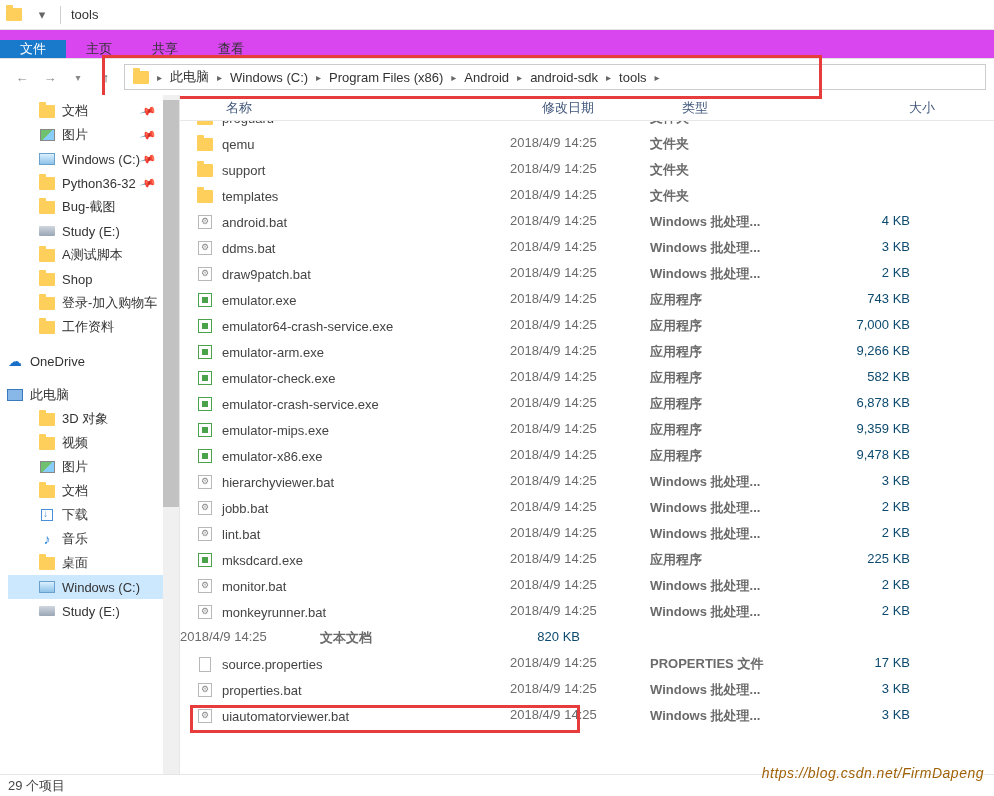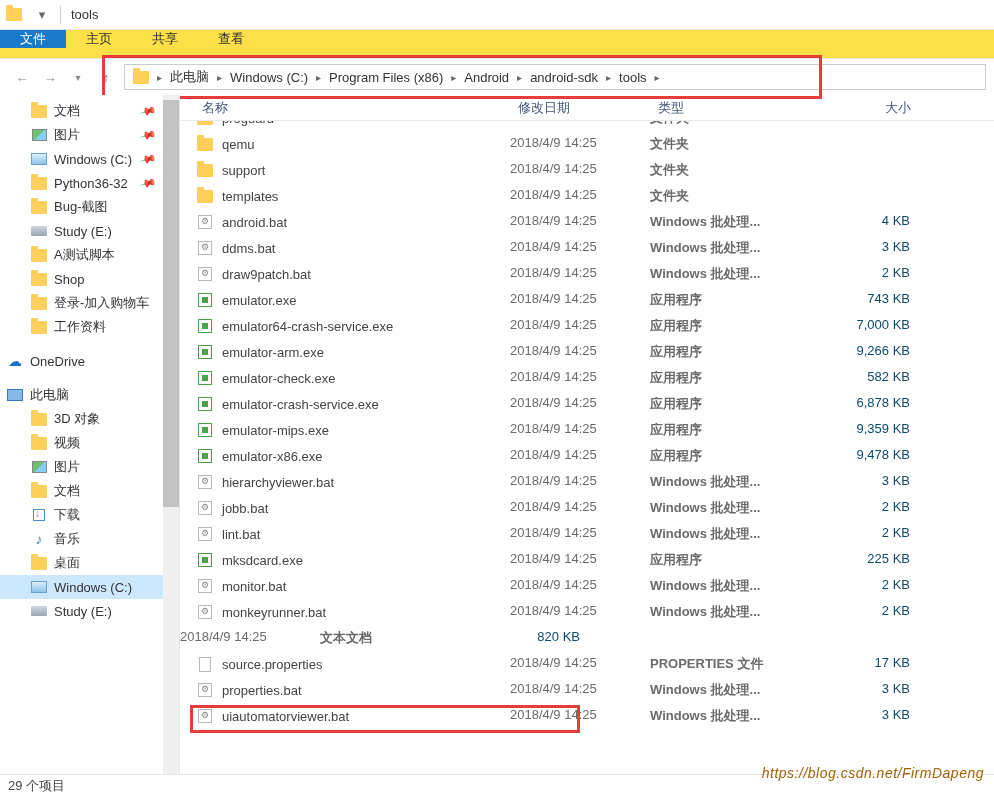--- a/index.html
+++ b/index.html
@@ -5,21 +5,21 @@
 * { margin:0; padding:0; box-sizing:border-box; font-family:"Microsoft YaHei","Segoe UI",sans-serif; font-size:13px; }
 body { width:994px; height:796px; background:#fff; overflow:hidden; position:relative; }
 
 
 .titlebar { height:30px; display:flex; align-items:center; border-bottom:1px solid #e5e5e5; }
 .titlebar .tb-icon { width:20px; height:20px; margin:0 4px; display:flex; align-items:center; justify-content:center; }
 .titlebar .sep { width:1px; height:18px; background:#d0d0d0; margin:0 4px; }
 .titlebar .title { padding-left:6px; color:#333; }
 
 
-.ribbon { height:28px; display:flex; align-items:flex-start; background:#fde047; }
+.ribbon { height:28px; display:flex; align-items:flex-end; background:#d946ef; }
 .ribbon .tab { padding:0 20px; display:flex; align-items:center; color:#333; cursor:pointer; }
 .ribbon .tab.file { background:#1979ca; color:#fff; }
 .ribbon-line { height:1px; background:#e3e3e3; }
 
 
 .addr-wrap { position:relative; }
 .addr { height:36px; display:flex; align-items:center; padding:0 4px 0 8px; }
 .nav-btn { width:28px; height:28px; display:flex; align-items:center; justify-content:center; color:#888; }
 .nav-btn.enabled { color:#333; }
 .addr-bar { flex:1; height:26px; border:1px solid #ccc; margin:0 4px; display:flex; align-items:center; padding:0 4px; }
@@ -30,30 +30,30 @@
 
 .main { display:flex; height:calc(100% - 30px - 28px - 1px - 36px - 22px); }
 .sidebar { width:180px; overflow:hidden; border-right:1px solid #e6e6e6; background:#fff; padding-top:4px; }
 .content { flex:1; display:flex; flex-direction:column; position:relative; }
 
 
 .tree-item { display:flex; align-items:center; height:24px; padding-left:20px; color:#333; white-space:nowrap; }
 .tree-item .icon { width:18px; height:18px; margin-right:6px; display:flex; align-items:center; justify-content:center; font-size:14px; }
 .tree-item .pin { margin-left:auto; margin-right:24px; color:#5a5a5a; font-size:11px; transform:rotate(30deg); }
 .tree-item.lvl1 { padding-left:6px; font-size:13px; }
-.tree-item.lvl2 { padding-left:30px; }
+.tree-item.lvl2 { padding-left:30px;margin-left:8px; }
 .tree-group { margin-bottom:10px; }
 .tree-item.selected { background:#cce8ff; }
 .scroll { width:16px; position:absolute; right:0; top:0; bottom:0; background:#f0f0f0; }
 .scroll .thumb { background:#c2c2c2; width:100%; }
 
 
 .fl-header { display:flex; height:26px; border-bottom:1px solid #e8e8e8; color:#40577a; }
 .fl-header .col { padding:4px 8px; border-right:1px solid transparent; }
-.col-name { width:330px; padding-left:22px !important; }
+.col-name { width:330px; padding-left:22px !important;margin-left:24px; }
 .col-date { width:140px; }
 .col-type { width:160px; }
 .col-size { width:110px; text-align:right; }
 
 
 .fl-body { flex:1; overflow:hidden; position:relative; }
 .fl-row { display:flex; align-items:flex-start; height:26px; color:#444; }
 .fl-row .c-name { width:330px; display:flex; align-items:center; padding-left:16px; }
 .fl-row .c-date { width:140px; color:#6b6b6b; }
 .fl-row .c-type { width:160px; color:#6b6b6b;font-weight:bold; }

